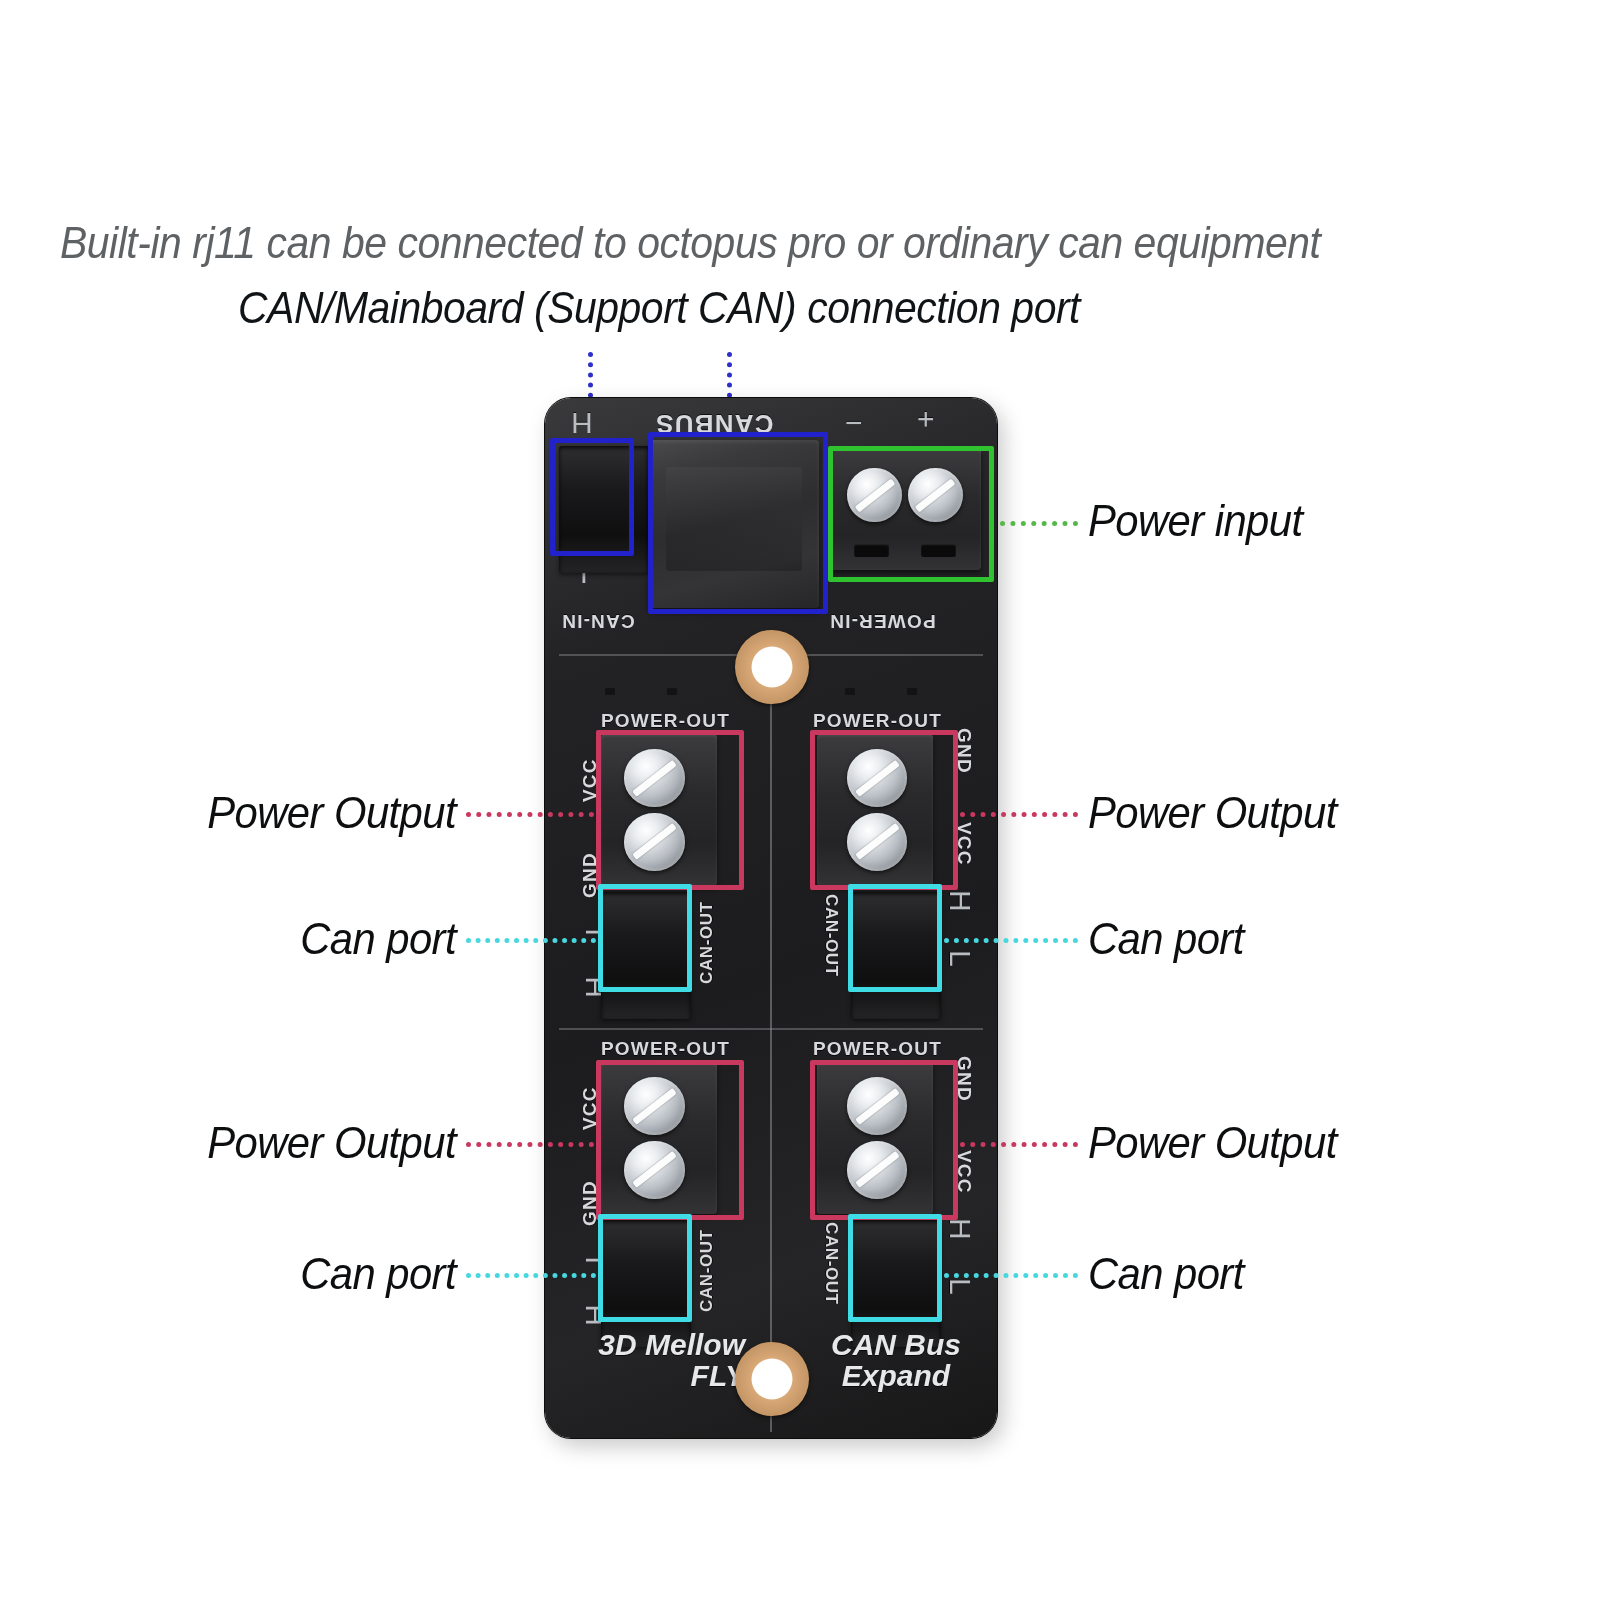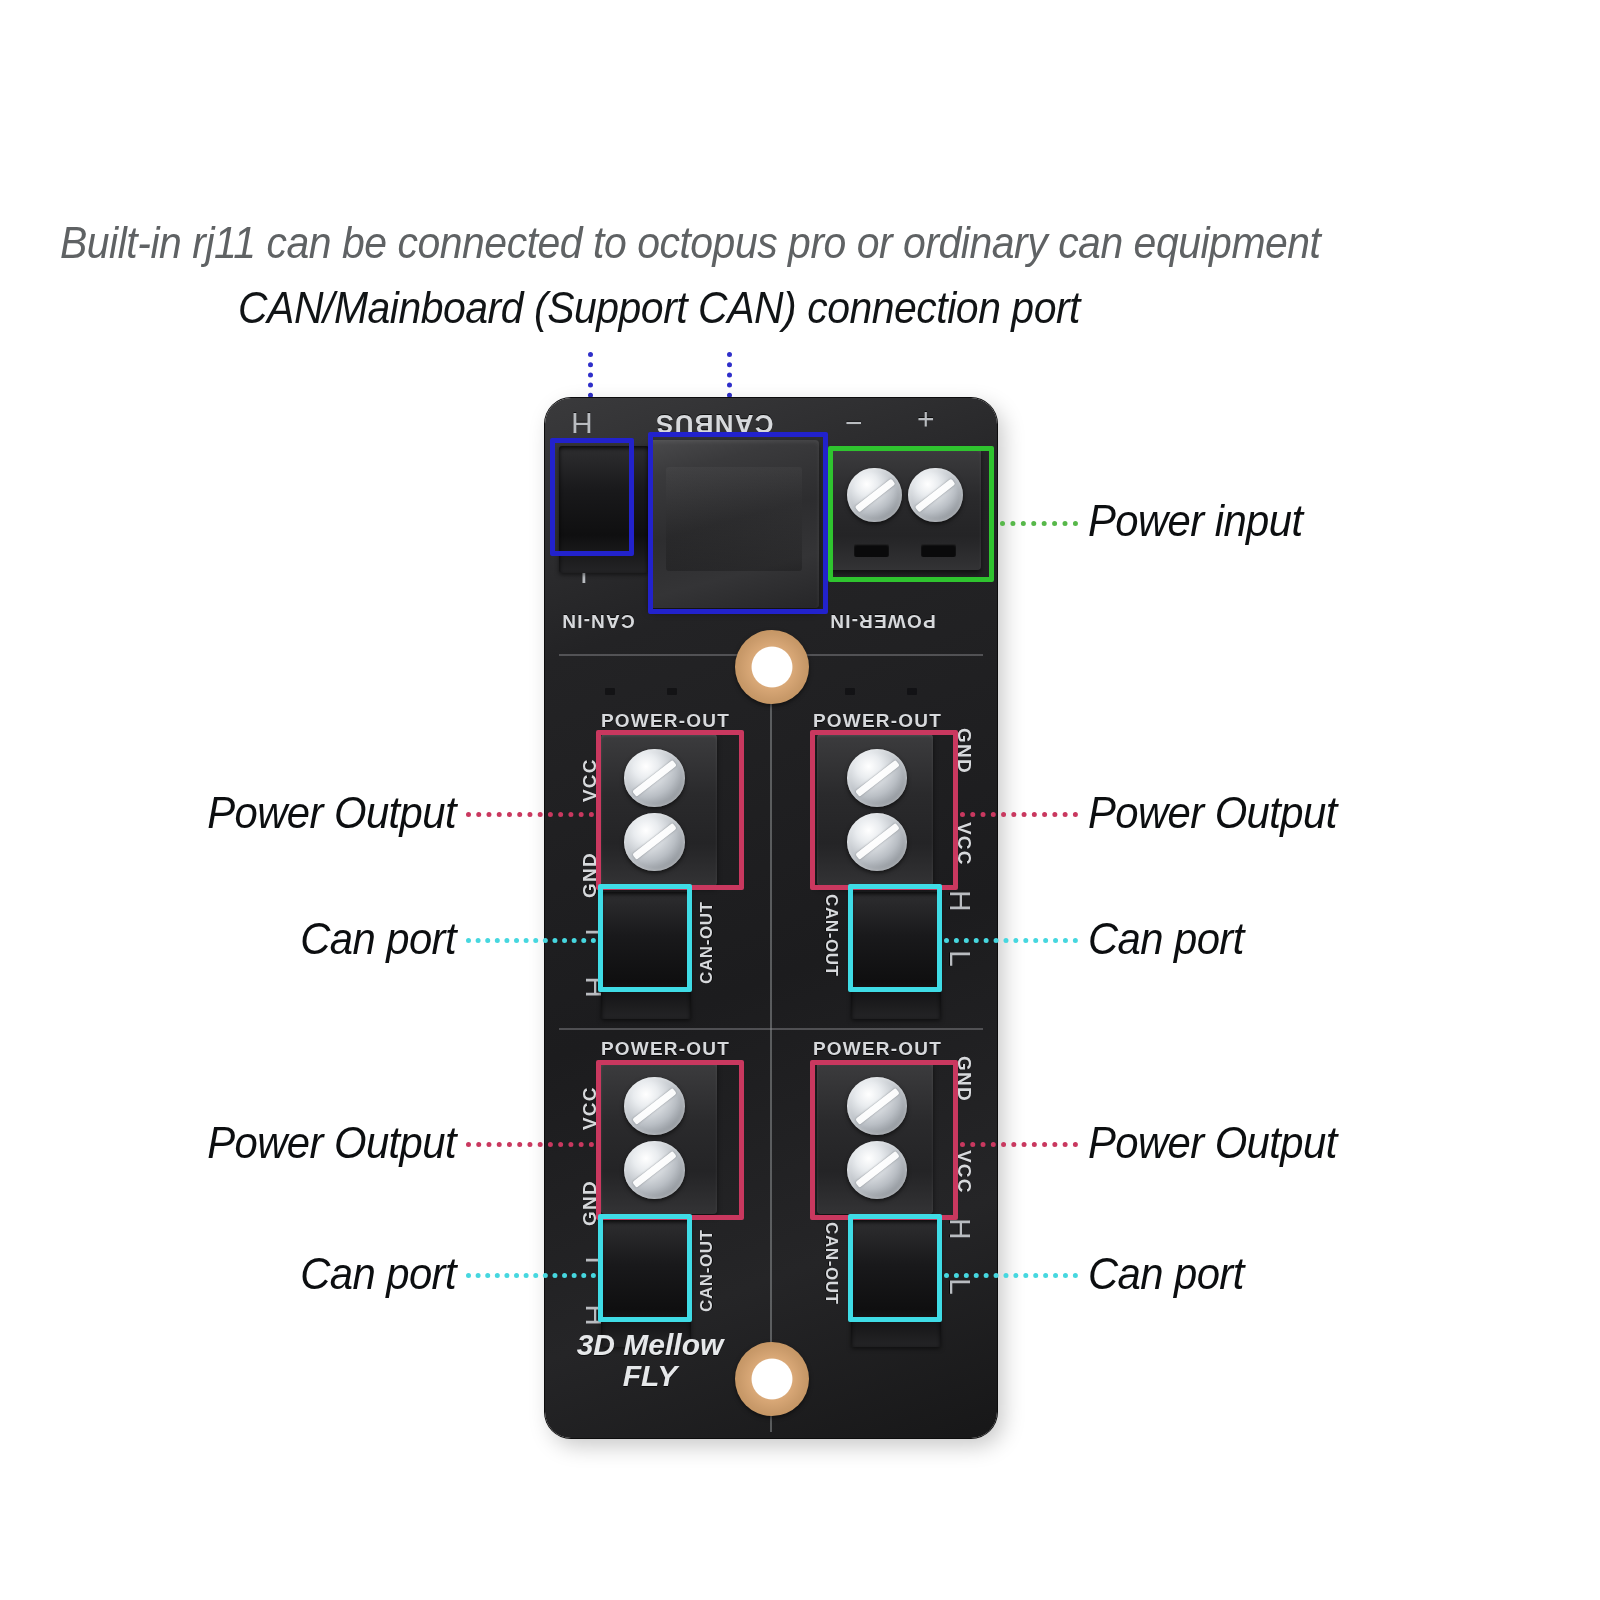--- a/index.html
+++ b/index.html
@@ -324,23 +324,27 @@
 
     <div class="jst" style="left:306px; top:822px; width:84px; height:104px;">
       <div class="pinbay"></div>
       <div class="pinbay">
         <div class="pin" style="top:22%;"></div>
         <div class="pin" style="top:62%;"></div>
       </div>
     </div>
     <div class="silk rot90 small" style="left:296px; top:824px;">CAN-OUT</div>
 
-    <div class="silk brand" style="left:10px; top:932px; width:190px;">
+    <div class="silk brand" style="left:10px; top:932px; width:190px;text-align:right;">
       <div>3D Mellow</div>
       <div>FLY</div>
+    </div>
+    <div class="silk brand" style="left:256px; top:932px; width:190px;">
+      <div>CAN Bus</div>
+      <div>Expand</div>
     </div>
 
     <div class="mount-hole" style="left:190px; top:944px; width:74px; height:74px;"></div>
   </div>
 
   <div class="hibox blue" style="left:550px; top:438px; width:84px; height:118px;"></div>
   <div class="hibox blue" style="left:648px; top:432px; width:180px; height:182px;"></div>
   <div class="hibox green" style="left:828px; top:446px; width:166px; height:136px;"></div>
 
   <div class="hibox" style="left:596px; top:730px; width:148px; height:160px;"></div>

